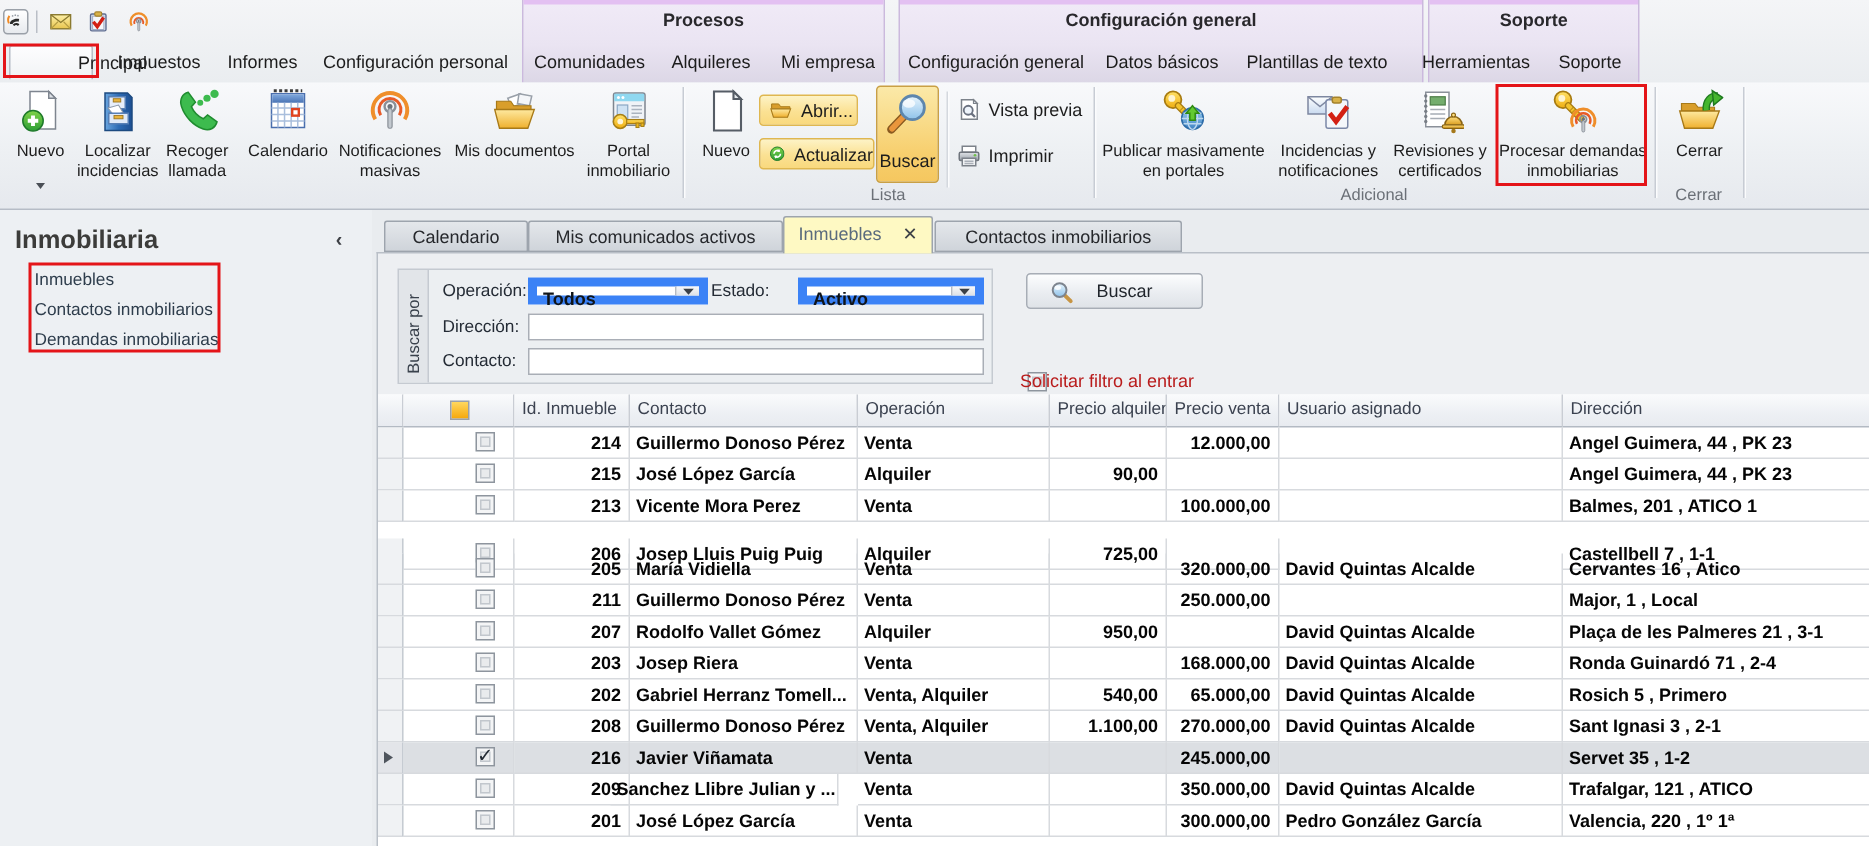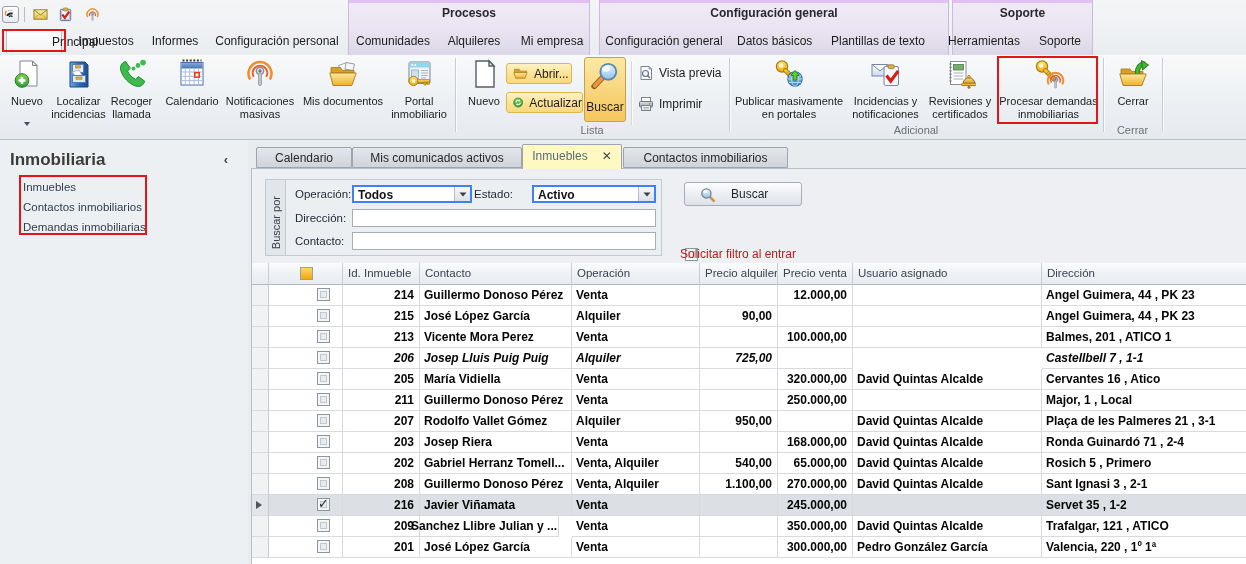--- a/index.html
+++ b/index.html
@@ -75,21 +75,21 @@
     border-left:1px solid #b9bfc7; border-top:1px solid #b9bfc7; z-index:3; }
 
   
   #filterbox { position:absolute; left:13px; top:10px; width:397px; height:77px;
     border:1px solid #c5cad1; background:#ecEFF2; background:#eceff2; }
   #buscarpor { position:absolute; left:0; top:0; bottom:0; width:20px; background:#e2e5e9;
     border-right:1px solid #c5cad1; }
   #buscarpor span { position:absolute; left:4px; bottom:6px; writing-mode:vertical-rl; transform:rotate(180deg);
     font-size:11px; color:#39414c; }
   .flabel { position:absolute; height:18px; line-height:18px; color:#242b35; font-size:11.5px; }
-  .fselect { position:absolute; height:18px; background:#fff; border:2px solid #3b82f6; }
+  .fselect { position:absolute; height:18px; background:#fff; border:6px solid #3b82f6; }
   .fselect .sval { position:absolute; left:4px; top:0; line-height:16px; font-weight:bold; color:#101418; }
   .fselect .sbtn { position:absolute; right:0; top:0; bottom:0; width:16px;
     background:linear-gradient(#f7f8fa,#dde1e6); border-left:1px solid #b6bbc3;
     display:flex; align-items:center; justify-content:center; }
   .finput { position:absolute; height:18px; background:#fff; border:1px solid #a9aeb6; }
 
   #btn-buscar-filter { position:absolute; left:432px; top:13px; width:118px; height:24px;
     background:linear-gradient(#fcfdfe,#eaedf1 55%,#dfe3e8); border:1px solid #a7adb6; border-radius:3px; }
   #btn-buscar-filter .micon { position:absolute; left:15px; top:4px; width:16px; height:16px; }
   #btn-buscar-filter .btxt { position:absolute; left:46px; top:0; line-height:22px; color:#1f242b; }
@@ -666,21 +666,21 @@
                 <span class="cbox inner rcheck"></span>
               </div>
               <div class="td num" style="left: 91px; width: 77px;">213</div>
               <div class="td txt" style="left: 168px; width: 152px;">Vicente Mora Perez</div>
               <div class="td txt" style="left: 320px; width: 128px;">Venta</div>
               <div class="td num" style="left: 448px; width: 78px;"></div>
               <div class="td num" style="left: 526px; width: 75px;">100.000,00</div>
               <div class="td txt" style="left: 601px; width: 189px;"></div>
               <div class="td txt" style="left: 790px; width: 205px;">Balmes, 201 , ATICO 1</div>
             </div>
-            <div class="tr" style="top: 85px; font-style: italic;">
+            <div class="tr" style="top: 96px;">
               <div class="td ind" style="left: 0px; width: 17px;"></div>
               <div class="td chk" style="left: 17px; width: 74px;">
                 <span class="cbox inner rcheck"></span>
               </div>
               <div class="td num" style="left: 91px; width: 77px;">206</div>
               <div class="td txt" style="left: 168px; width: 152px;">Josep Lluis Puig Puig</div>
               <div class="td txt" style="left: 320px; width: 128px;">Alquiler</div>
               <div class="td num" style="left: 448px; width: 78px;">725,00</div>
               <div class="td num" style="left: 526px; width: 75px;"></div>
               <div class="td txt" style="left: 790px; width: 205px;">Castellbell 7 , 1-1</div>

